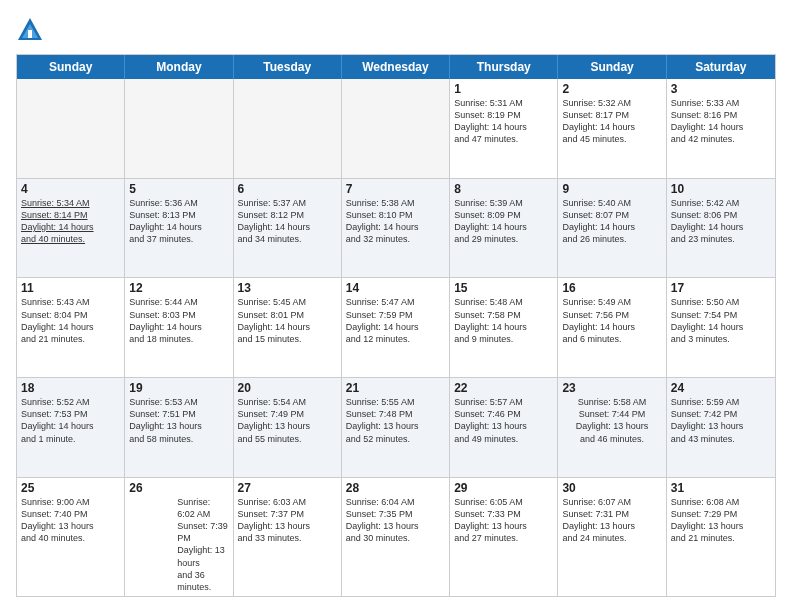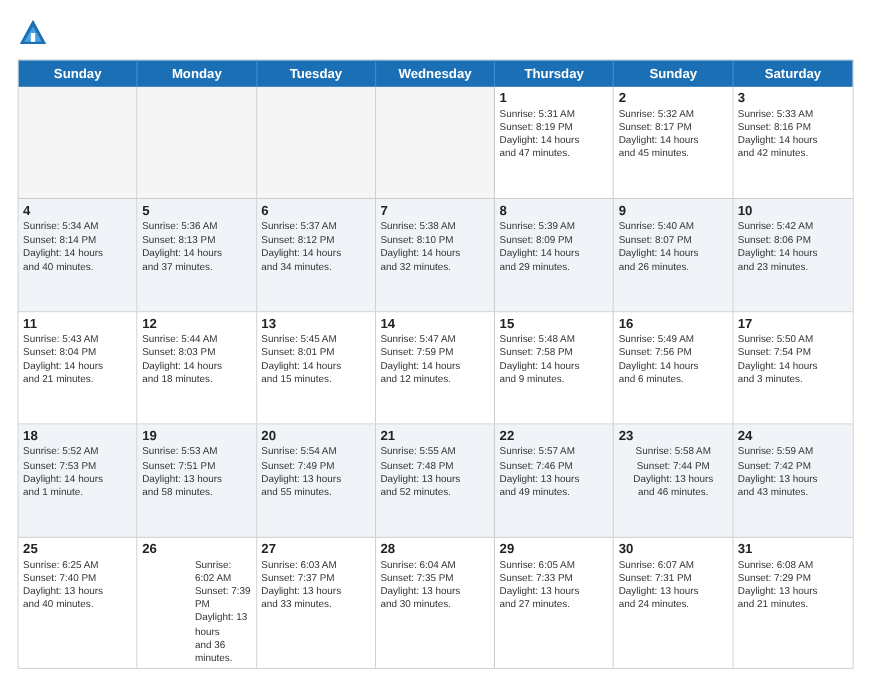--- a/index.html
+++ b/index.html
@@ -6,21 +6,21 @@
     body {
       width: 792px;
       height: 612px;
       font-family: Arial, sans-serif;
       background: #fff;
       overflow: hidden;
     }
     .page {
       width: 792px;
       height: 612px;
-      padding: 16px 16px 4px 16px;
+      padding: 16px 16px 15px 16px;
       display: flex;
       flex-direction: column;
     }
     .header {
       display: flex;
       justify-content: space-between;
       align-items: flex-start;
       margin-bottom: 10px;
     }
     .logo {
@@ -165,21 +165,21 @@
             <span class="day-num">3</span>
             <div class="cell-text" style="white-space: pre-line;">Sunrise: 5:33 AM
 Sunset: 8:16 PM
 Daylight: 14 hours
 and 42 minutes.</div>
           </div>
         </div>
         <div class="cal-row">
           <div class="cal-cell alt-row">
             <span class="day-num">4</span>
-            <div class="cell-text" style="white-space: pre-line;">Sunrise: 5:34 AM
+            <div class="cell-text" style="white-space: pre-line; text-decoration: underline;">Sunrise: 5:34 AM
 Sunset: 8:14 PM
 Daylight: 14 hours
 and 40 minutes.</div>
           </div>
           <div class="cal-cell alt-row">
             <span class="day-num">5</span>
             <div class="cell-text" style="white-space: pre-line;">Sunrise: 5:36 AM
 Sunset: 8:13 PM
 Daylight: 14 hours
 and 37 minutes.</div>
@@ -318,21 +318,21 @@
             <span class="day-num">24</span>
             <div class="cell-text" style="white-space: pre-line;">Sunrise: 5:59 AM
 Sunset: 7:42 PM
 Daylight: 13 hours
 and 43 minutes.</div>
           </div>
         </div>
         <div class="cal-row">
           <div class="cal-cell">
             <span class="day-num">25</span>
-            <div class="cell-text" style="white-space: pre-line;">Sunrise: 6:25 AM
+            <div class="cell-text" style="white-space: pre-line;">Sunrise: 9:00 AM
 Sunset: 7:40 PM
 Daylight: 13 hours
 and 40 minutes.</div>
           </div>
           <div class="cal-cell">
             <span class="day-num">26</span>
             <div class="cell-text" style="white-space: pre-line; margin-left: 48px;">Sunrise: 6:02 AM
 Sunset: 7:39 PM
 Daylight: 13 hours
 and 36 minutes.</div>

